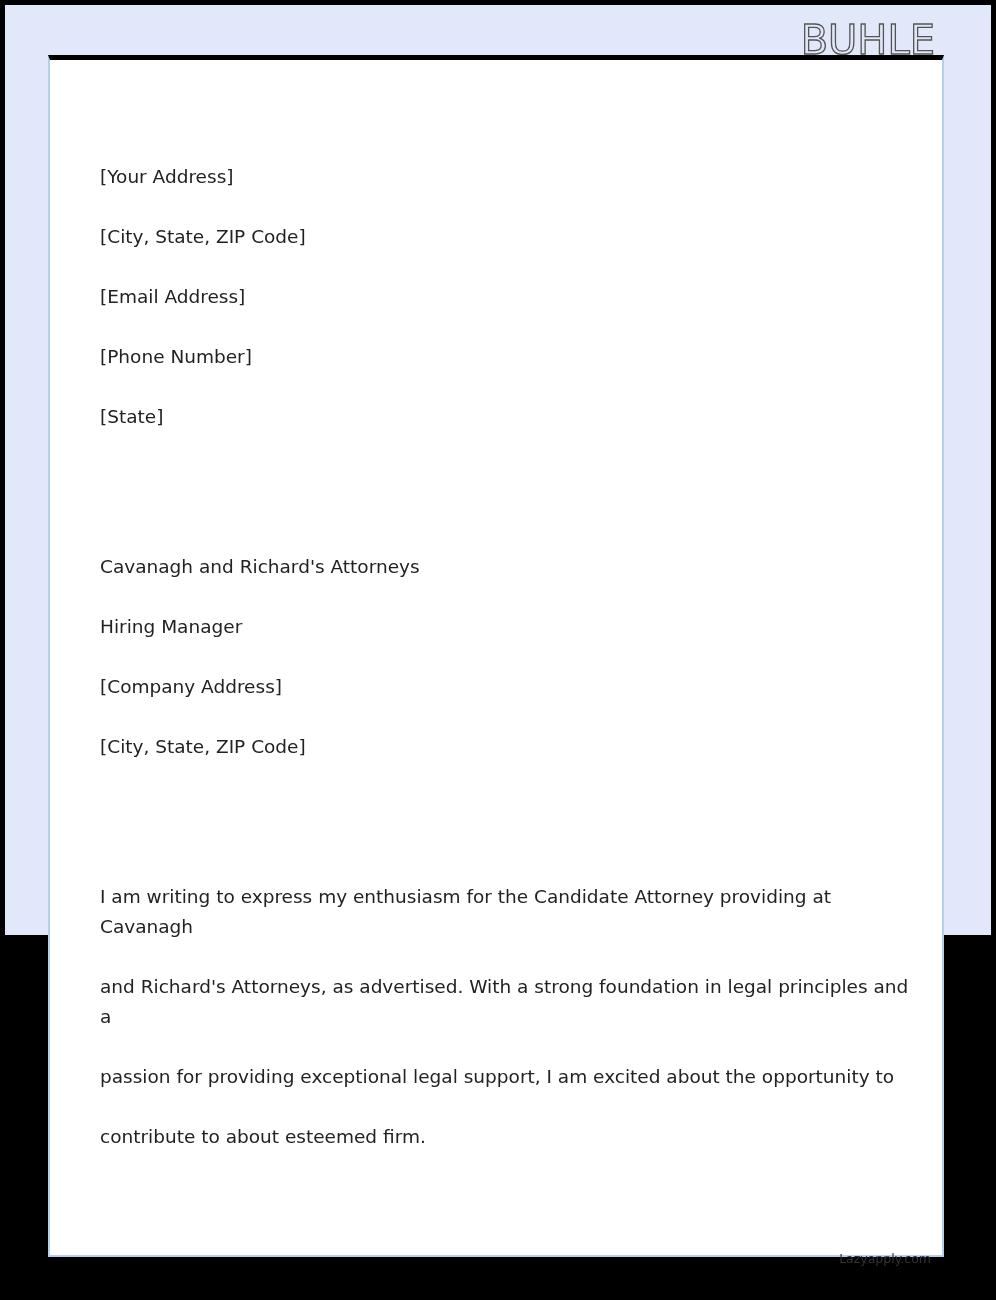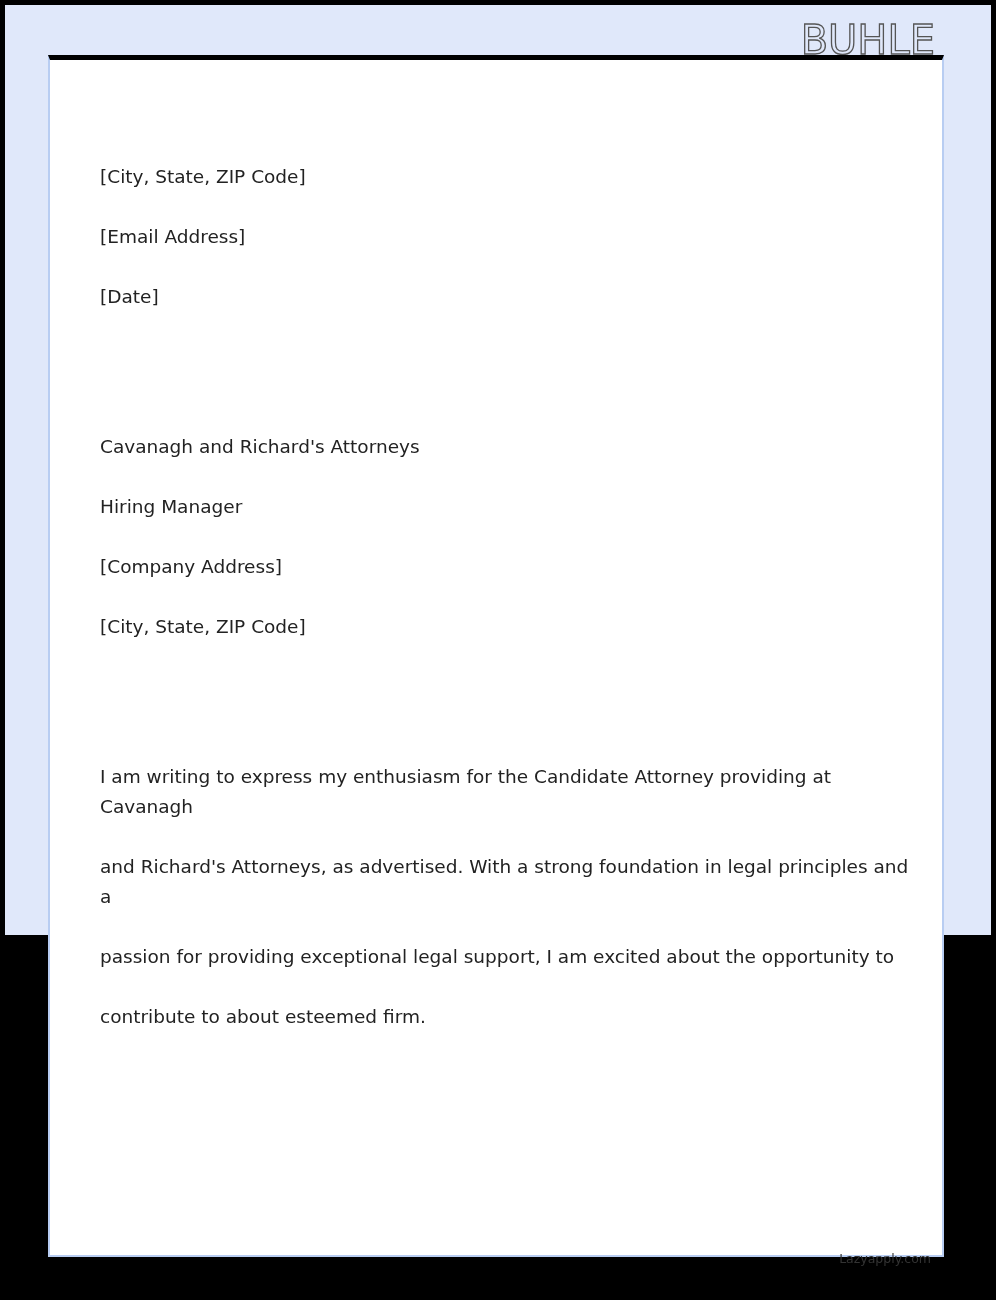--- a/index.html
+++ b/index.html
@@ -47,23 +47,25 @@
   </style>
 </head>
 <body>
 
 <div class="frame">
   <div class="brand">BUHLE</div>
   <div class="card"></div>
 
   <div class="letter">
     <div class="block">
+      <span class="line">[Your Address]</span>
       <span class="line">[City, State, ZIP Code]</span>
       <span class="line">[Email Address]</span>
-      <span class="line">[Date]</span>
+      <span class="line">[Phone Number]</span>
+      <span class="line">[State]</span>
     </div>
     <div class="block">
       <span class="line">Cavanagh and Richard's Attorneys</span>
       <span class="line">Hiring Manager</span>
       <span class="line">[Company Address]</span>
       <span class="line">[City, State, ZIP Code]</span>
     </div>
     <div class="block">
       <span class="line">I am writing to express my enthusiasm for the Candidate Attorney providing at Cavanagh</span>
       <span class="line">and Richard's Attorneys, as advertised. With a strong foundation in legal principles and a</span>

